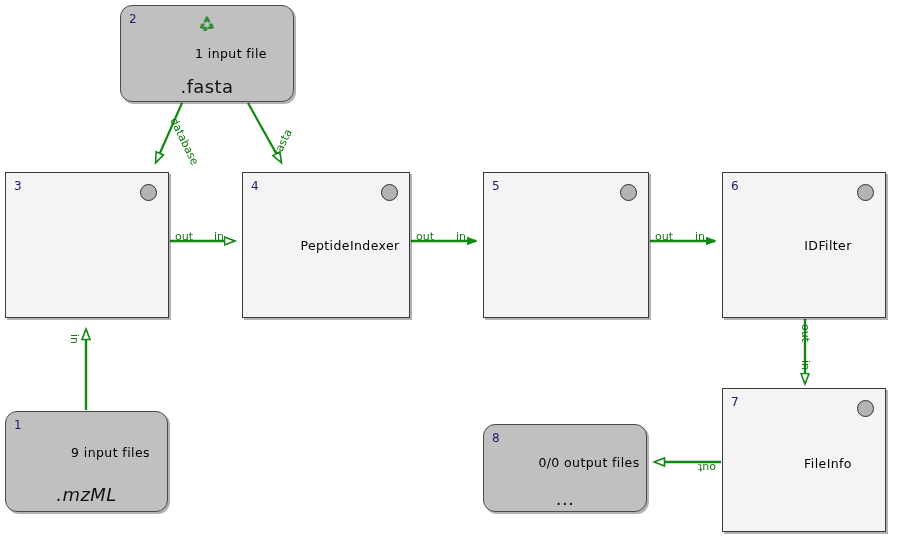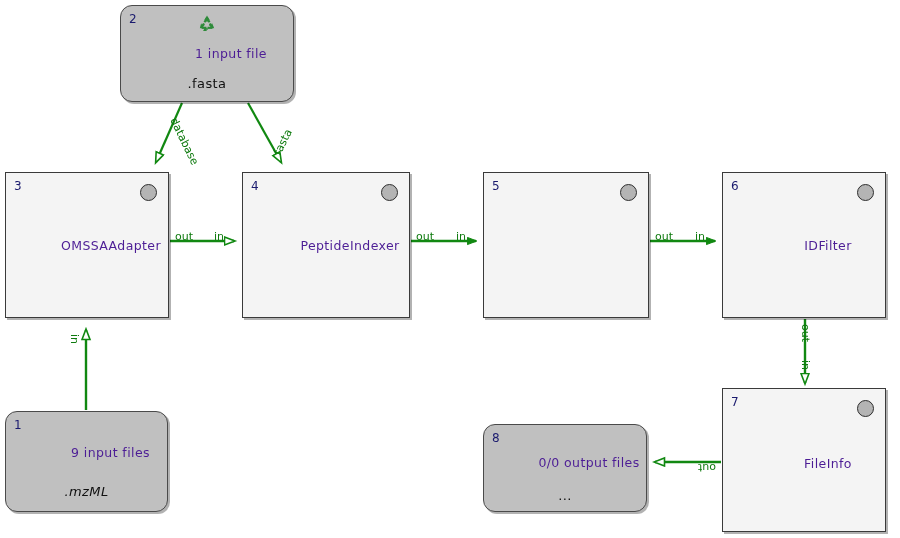--- a/index.html
+++ b/index.html
@@ -50,37 +50,37 @@
     color: #1a1a6e;
     line-height: 14px;
     letter-spacing: 0px;
   }
   .node-title {
     position: absolute;
     left: 0;
     right: 0;
     text-align: center;
     font-size: 12.5px;
-    color: #4c1d95;
+    color: #000000;
     letter-spacing: 0.4px;
     padding-left: 48px;
   }
   .node.tool .node-title {
     top: 50%;
     transform: translateY(-50%);
   }
   .node.io .node-title {
     top: 33px;
   }
   .node-sub {
     position: absolute;
     left: 0;
     right: 0;
     text-align: center;
-    font-size: 13px;
+    font-size: 18px;
     color: #111111;
     letter-spacing: 0.4px;
   }
   .status-dot {
     position: absolute;
     right: 11px;
     top: 11px;
     width: 17px;
     height: 17px;
     border-radius: 50%;
@@ -193,21 +193,20 @@
         </g>
       </svg>
     </div>
     <div class="node-title" style="top:40px;">1 input file</div>
     <div class="node-sub" style="top:70px;">.fasta</div>
   </div>
 
   <div class="node tool" style="left:5px; top:172px; width:164px; height:146px;">
     <div class="node-index">3</div>
     <div class="status-dot"></div>
-    <div class="node-title">OMSSAAdapter</div>
   </div>
 
   <div class="node tool" style="left:242px; top:172px; width:168px; height:146px;">
     <div class="node-index">4</div>
     <div class="status-dot"></div>
     <div class="node-title">PeptideIndexer</div>
   </div>
 
   <div class="node tool" style="left:483px; top:172px; width:166px; height:146px;">
     <div class="node-index">5</div>

